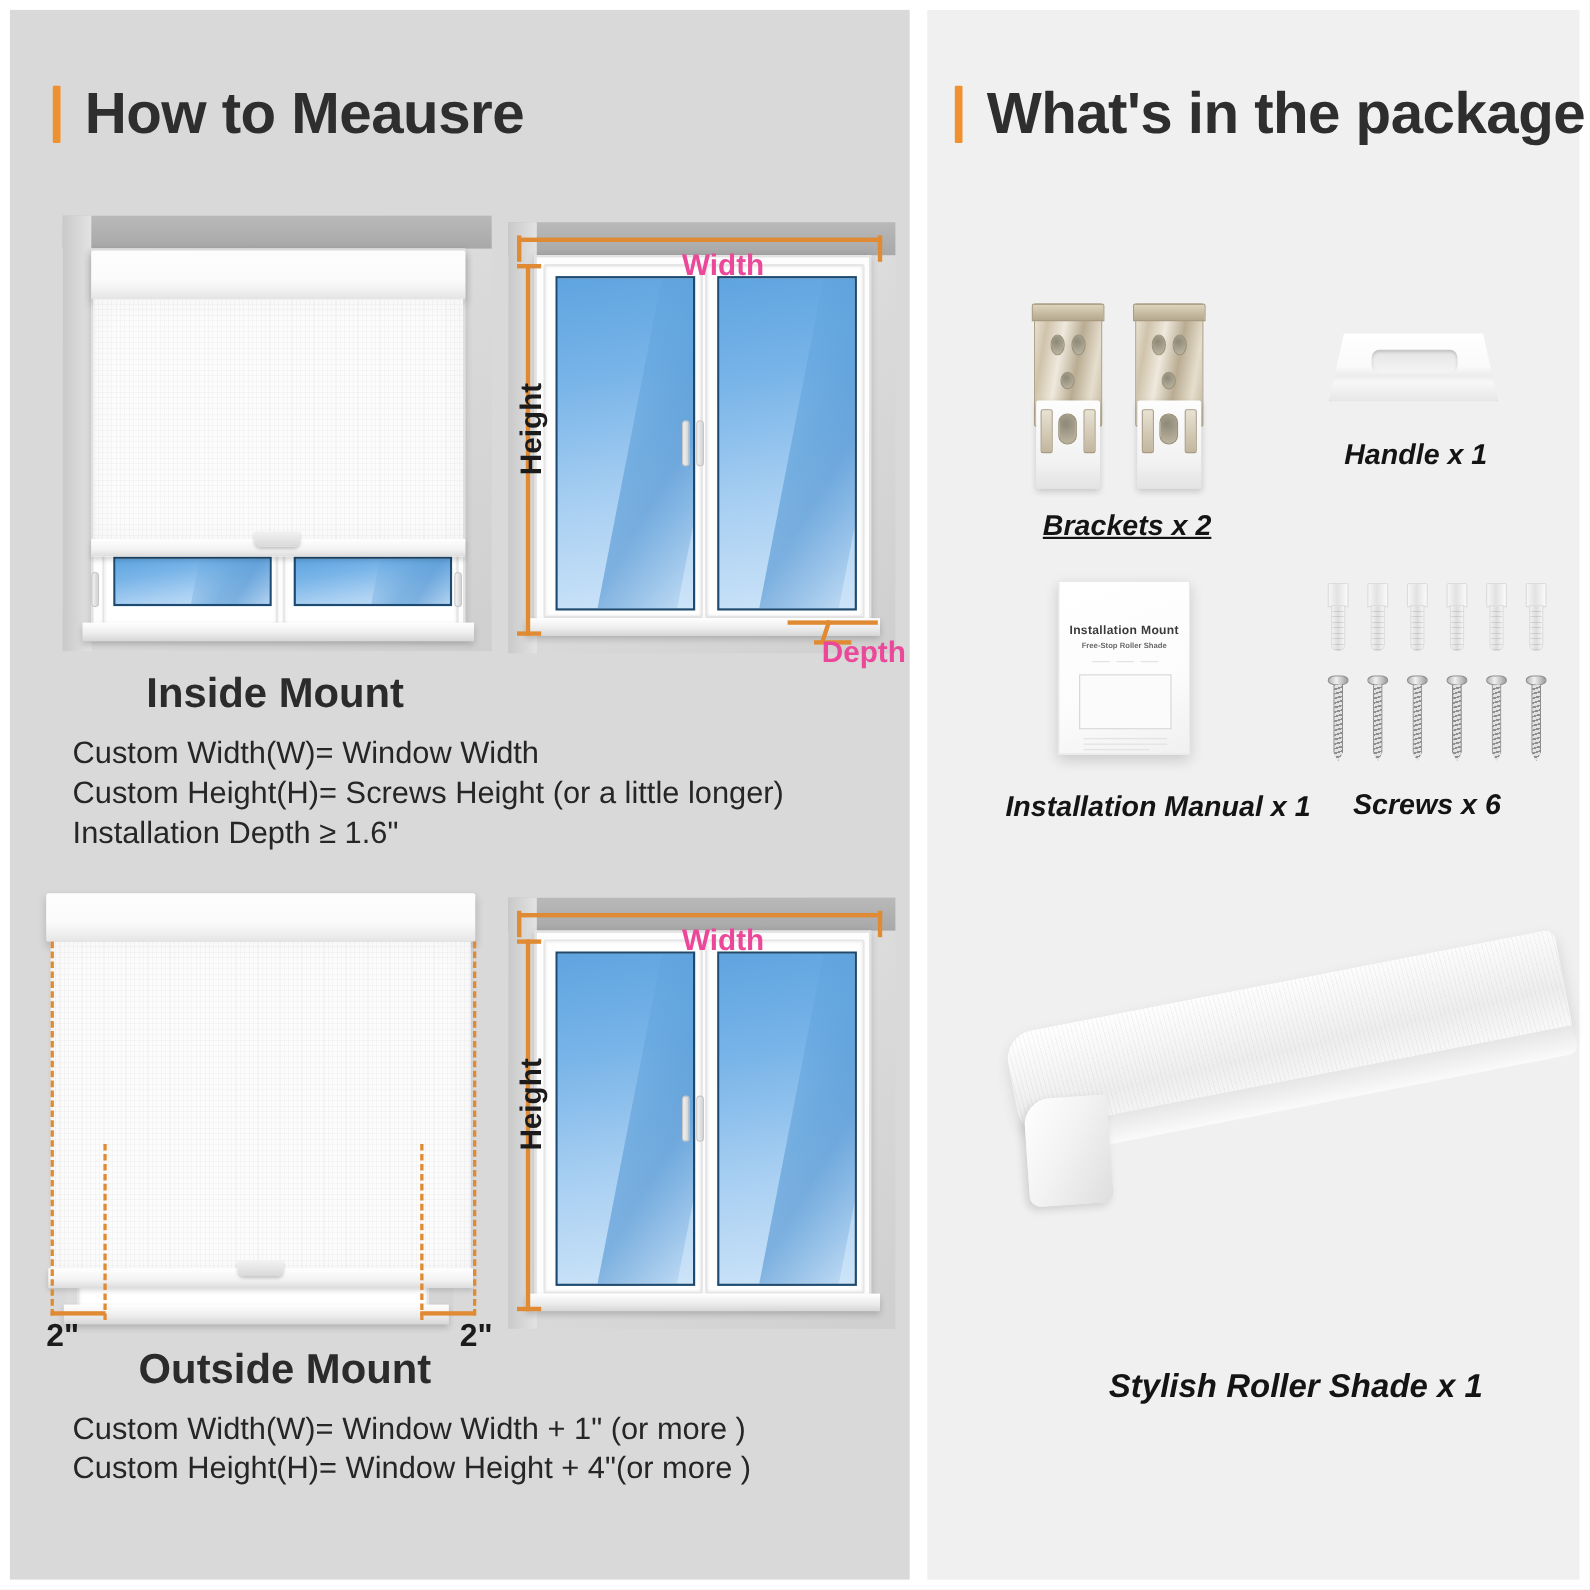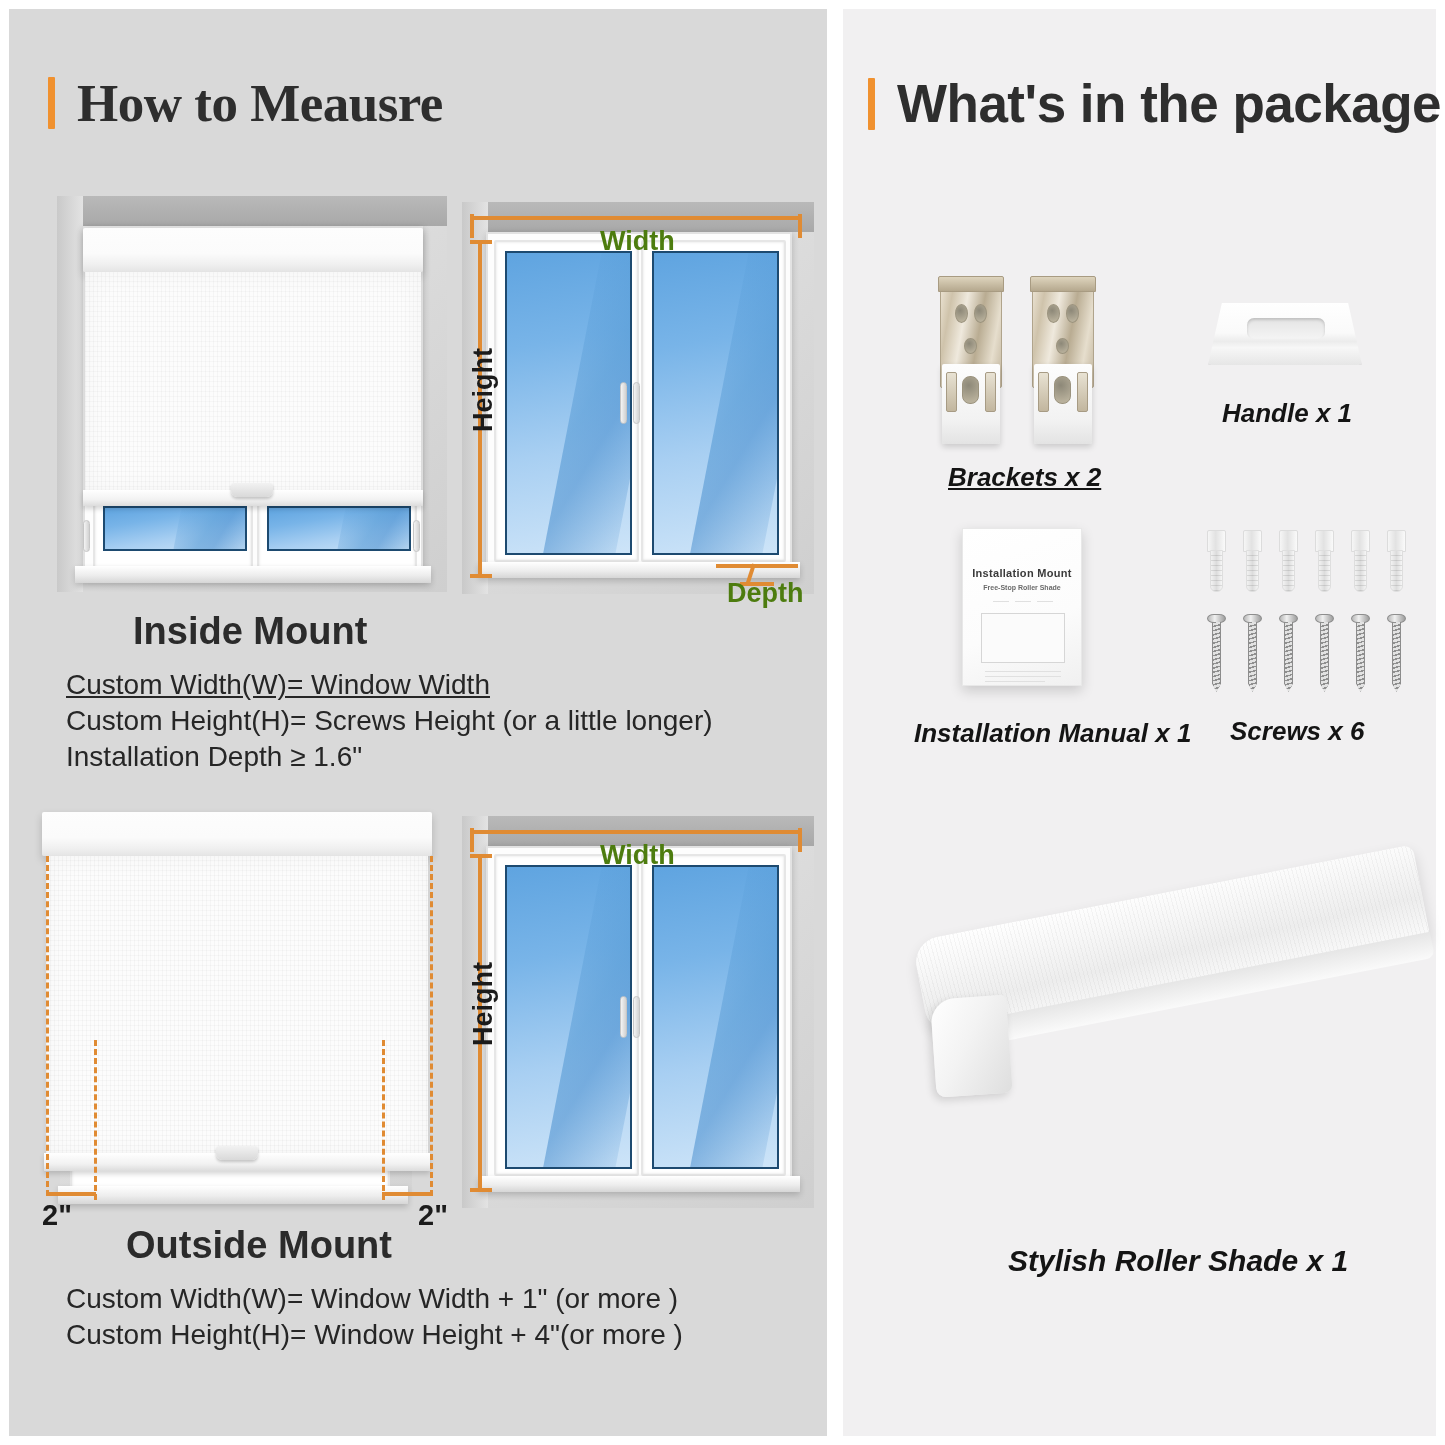--- a/index.html
+++ b/index.html
@@ -40,42 +40,42 @@
     flex: 0 0 auto;
     border-radius: 1px;
   }
   .heading-text {
     font-size: 53px;
     font-weight: bold;
     color: #2e2e2e;
     letter-spacing: -0.5px;
     white-space: nowrap;
   }
-  #heading-measure { left: 48px; top: 73px; font-family: Liberation Serif, serif; }
+  #heading-measure { left: 48px; top: 73px; }
   #heading-package { left: 868px; top: 73px; }
 
   
   .mount-title {
     position: absolute;
     font-size: 38px;
     font-weight: bold;
     color: #2b2b2b;
     white-space: nowrap;
   }
   #title-inside  { left: 133px; top: 610px; }
   #title-outside { left: 126px; top: 1224px; }
 
   
   .spec-line {
     position: absolute;
     font-size: 28px;
     color: #262626;
     white-space: nowrap;
   }
-  #inside-l1  { left: 66px; top: 669px; text-decoration: underline; }
+  #inside-l1  { left: 66px; top: 669px; }
   #inside-l2  { left: 66px; top: 705px; }
   #inside-l3  { left: 66px; top: 741px; }
   #outside-l1 { left: 66px; top: 1283px; }
   #outside-l2 { left: 66px; top: 1319px; }
 
   
   .win-wall {            
     position: absolute;
     background: linear-gradient(140deg,#e9e9e9 0%,#dcdcdc 45%,#cfcfcf 100%);
   }
@@ -137,22 +137,23 @@
   .mtick-v {              
     position: absolute; width: 4px; background: #e08b33;
   }
   .mtick-h {
     position: absolute; height: 4px; background: #e08b33;
   }
   .mlabel {
     position: absolute;
     font-size: 27px;
     font-weight: bold;
-    color: #4d7c0f;
+    color: #ec4899;
     white-space: nowrap;
+    margin-left: 20px;
   }
   .mlabel-v {
     position: absolute;
     font-size: 27px;
     font-weight: bold;
     color: #1b1b1b;
     white-space: nowrap;
     transform: rotate(-90deg);
     transform-origin: left top;
   }

